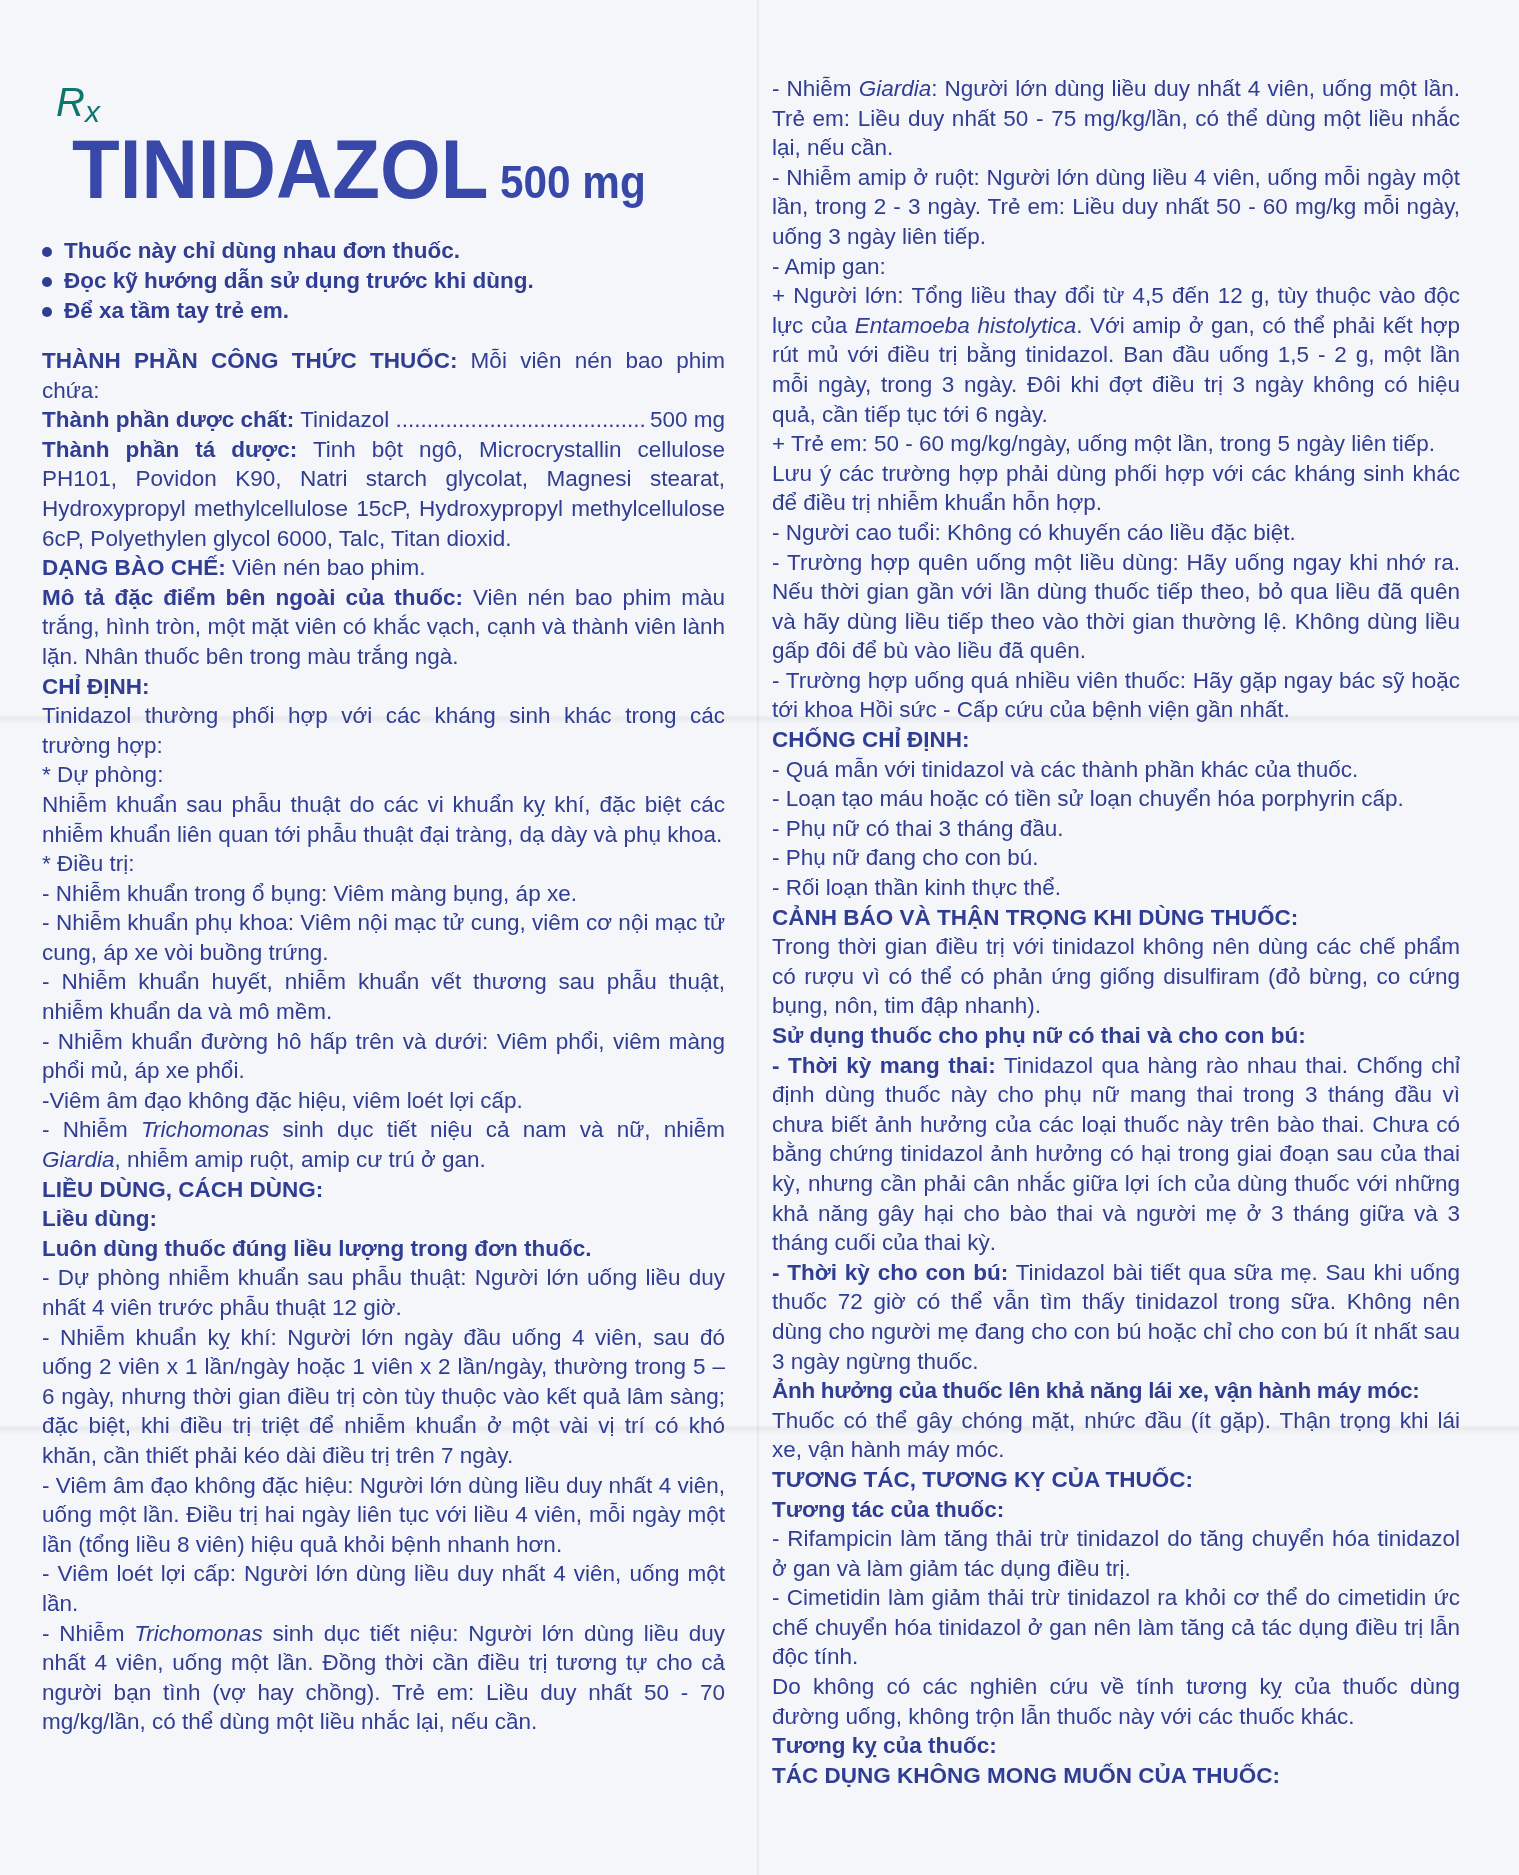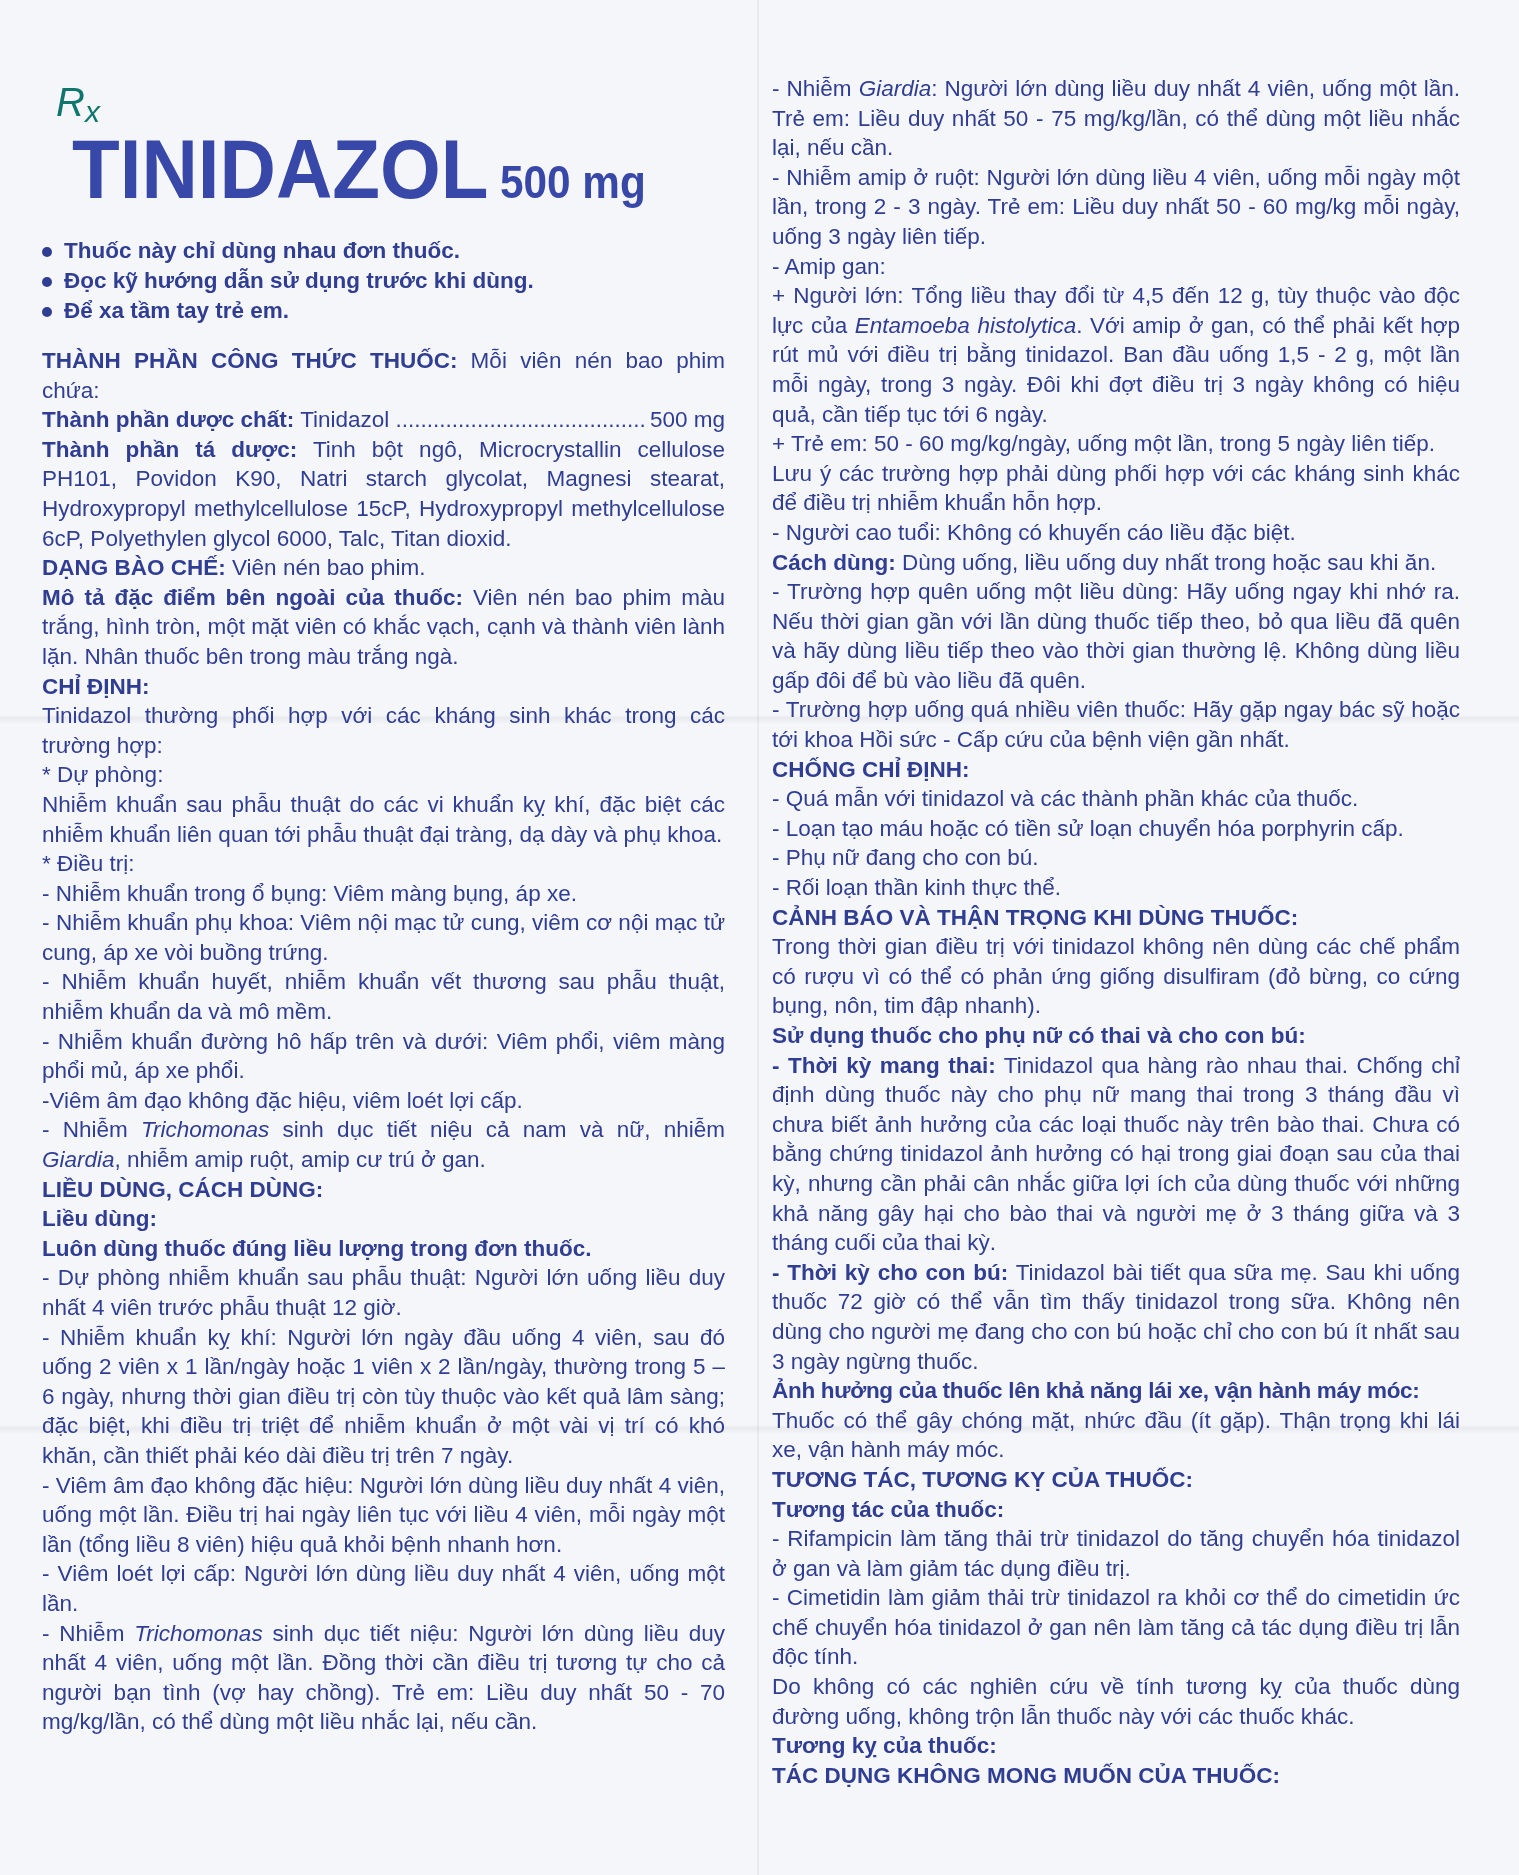--- a/index.html
+++ b/index.html
@@ -114,27 +114,27 @@
 </div>
 
 <div class="col col-right">
   <p class="p"><span>- Nhiễm </span><span class="i">Giardia</span><span>: Người lớn dùng liều duy nhất 4 viên, uống một lần. Trẻ em: Liều duy nhất 50 - 75 mg/kg/lần, có thể dùng một liều nhắc lại, nếu cần.</span></p>
   <p class="p">- Nhiễm amip ở ruột: Người lớn dùng liều 4 viên, uống mỗi ngày một lần, trong 2 - 3 ngày. Trẻ em: Liều duy nhất 50 - 60 mg/kg mỗi ngày, uống 3 ngày liên tiếp.</p>
   <p class="p">- Amip gan:</p>
   <p class="p"><span>+ Người lớn: Tổng liều thay đổi từ 4,5 đến 12 g, tùy thuộc vào độc lực của </span><span class="i">Entamoeba histolytica</span><span>. Với amip ở gan, có thể phải kết hợp rút mủ với điều trị bằng tinidazol. Ban đầu uống 1,5 - 2 g, một lần mỗi ngày, trong 3 ngày. Đôi khi đợt điều trị 3 ngày không có hiệu quả, cần tiếp tục tới 6 ngày.</span></p>
   <p class="p">+ Trẻ em: 50 - 60 mg/kg/ngày, uống một lần, trong 5 ngày liên tiếp.</p>
   <p class="p">Lưu ý các trường hợp phải dùng phối hợp với các kháng sinh khác để điều trị nhiễm khuẩn hỗn hợp.</p>
   <p class="p">- Người cao tuổi: Không có khuyến cáo liều đặc biệt.</p>
-  <p class="p"><span class="b">Cách dùng:</span><span> Dùng uống, liều uống duy nhất trong hoặc sau khi ăn.</span></p>
   <p class="p">- Trường hợp quên uống một liều dùng: Hãy uống ngay khi nhớ ra. Nếu thời gian gần với lần dùng thuốc tiếp theo, bỏ qua liều đã quên và hãy dùng liều tiếp theo vào thời gian thường lệ. Không dùng liều gấp đôi để bù vào liều đã quên.</p>
   <p class="p">- Trường hợp uống quá nhiều viên thuốc: Hãy gặp ngay bác sỹ hoặc tới khoa Hồi sức - Cấp cứu của bệnh viện gần nhất.</p>
 
   <p class="p b">CHỐNG CHỈ ĐỊNH:</p>
   <p class="p">- Quá mẫn với tinidazol và các thành phần khác của thuốc.</p>
   <p class="p">- Loạn tạo máu hoặc có tiền sử loạn chuyển hóa porphyrin cấp.</p>
+  <p class="p">- Phụ nữ có thai 3 tháng đầu.</p>
   <p class="p">- Phụ nữ đang cho con bú.</p>
   <p class="p">- Rối loạn thần kinh thực thể.</p>
 
   <p class="p b">CẢNH BÁO VÀ THẬN TRỌNG KHI DÙNG THUỐC:</p>
   <p class="p">Trong thời gian điều trị với tinidazol không nên dùng các chế phẩm có rượu vì có thể có phản ứng giống disulfiram (đỏ bừng, co cứng bụng, nôn, tim đập nhanh).</p>
 
   <p class="p b">Sử dụng thuốc cho phụ nữ có thai và cho con bú:</p>
   <p class="p"><span class="b">- Thời kỳ mang thai:</span><span> Tinidazol qua hàng rào nhau thai. Chống chỉ định dùng thuốc này cho phụ nữ mang thai trong 3 tháng đầu vì chưa biết ảnh hưởng của các loại thuốc này trên bào thai. Chưa có bằng chứng tinidazol ảnh hưởng có hại trong giai đoạn sau của thai kỳ, nhưng cần phải cân nhắc giữa lợi ích của dùng thuốc với những khả năng gây hại cho bào thai và người mẹ ở 3 tháng giữa và 3 tháng cuối của thai kỳ.</span></p>
   <p class="p"><span class="b">- Thời kỳ cho con bú:</span><span> Tinidazol bài tiết qua sữa mẹ. Sau khi uống thuốc 72 giờ có thể vẫn tìm thấy tinidazol trong sữa. Không nên dùng cho người mẹ đang cho con bú hoặc chỉ cho con bú ít nhất sau 3 ngày ngừng thuốc.</span></p>
 

